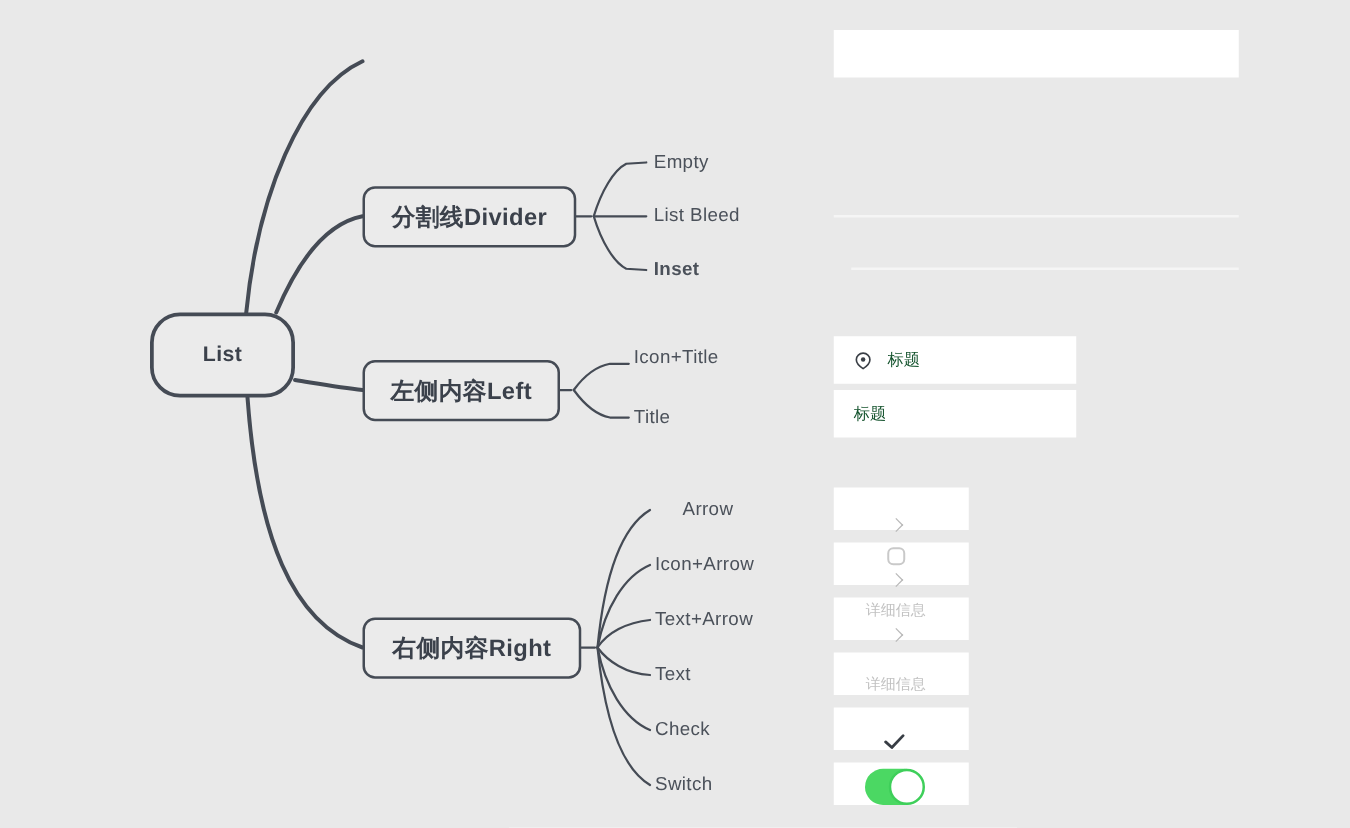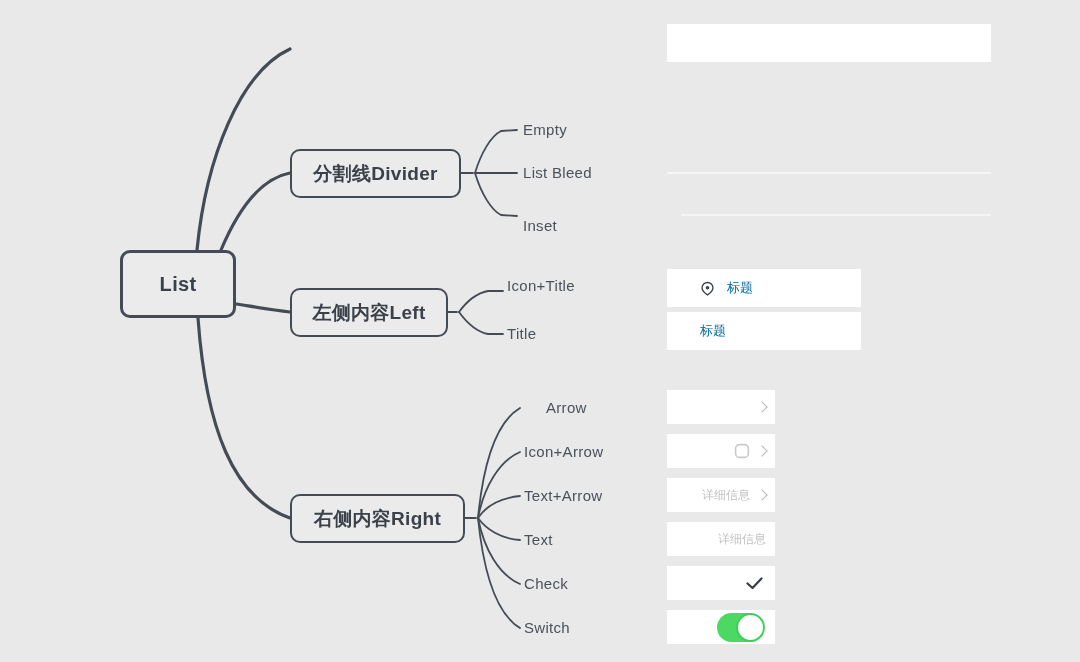--- a/index.html
+++ b/index.html
@@ -14,33 +14,33 @@
   .connectors path.main{stroke-width:3.2px;}
   .connectors path.sub{stroke-width:1.8px;}
   .node{
     position:absolute;box-sizing:border-box;
     border:2.5px solid var(--line,#454b55);border-radius:10px;
     background:var(--node-bg,#ebebeb);
     display:flex;align-items:center;justify-content:center;
     color:var(--node-text,#3b414b);font-weight:bold;font-size:19px;
     letter-spacing:.3px;
   }
-  .node.root{border-width:3.5px;border-radius:10px;font-size:20px;}
+  .node.root{border-width:3.5px;border-radius:24px;font-size:17px;}
   .leaf{
     position:absolute;height:20px;line-height:20px;
     font-size:15px;color:var(--leaf-text,#4b515a);letter-spacing:.3px;
     white-space:nowrap;
   }
   
   .card{position:absolute;background:var(--card-bg,#fff);box-sizing:border-box;}
   .divider-line{position:absolute;height:2px;background:var(--divider,#f5f5f5);}
-  .lrow{display:flex;align-items:center;padding:0 33px;gap:12px;
-        font-size:13px;color:#0369a1;}
+  .lrow{display:flex;align-items:center;padding:0 16px;gap:12px;
+        font-size:13px;color:#14532d;}
   .rrow{display:flex;align-items:center;justify-content:flex-end;
-        padding-right:9px;gap:7px;font-size:12px;color:var(--muted-text,#c2c2c2);}
+        padding-right:9px;gap:7px;font-size:12px;color:var(--muted-text,#c2c2c2);flex-direction:column;}
   .rrow.pad-lg{padding-right:12px;}
   .chev{
     display:inline-block;width:7px;height:7px;flex:0 0 auto;
     border-top:1.6px solid var(--muted-icon,#b9b9b9);
     border-right:1.6px solid var(--muted-icon,#b9b9b9);
     transform:rotate(45deg);margin-left:1px;
   }
   .switch{
     position:relative;width:46px;height:29px;border-radius:15px;
     background:var(--switch-green,#4bd863);flex:0 0 auto;
@@ -85,21 +85,21 @@
 
 
   <div class="node" style="left:290px;top:149px;width:171px;height:49px;">分割线Divider</div>
 
   <div class="node" style="left:290px;top:494px;width:175px;height:49px;">右侧内容Right</div>
 
   <div class="node" style="left:290px;top:288px;width:158px;height:49px;">左侧内容Left</div>
 
   <div class="leaf" style="left:523px;top:120px;">Empty</div>
   <div class="leaf" style="left:523px;top:163px;">List Bleed</div>
-  <div class="leaf" style="left:523px;top:216px;">Inset</div>
+  <div class="leaf" style="left:523px;top:206px;font-weight:bold;">Inset</div>
 
   <div class="leaf" style="left:507px;top:276px;">Icon+Title</div>
   <div class="leaf" style="left:507px;top:324px;">Title</div>
 
   <div class="leaf" style="left:524px;top:398px;margin-left:22px;">Arrow</div>
   <div class="leaf" style="left:524px;top:442px;">Icon+Arrow</div>
   <div class="leaf" style="left:524px;top:486px;">Text+Arrow</div>
   <div class="leaf" style="left:524px;top:530px;">Text</div>
   <div class="leaf" style="left:524px;top:574px;">Check</div>
   <div class="leaf" style="left:524px;top:618px;">Switch</div>

